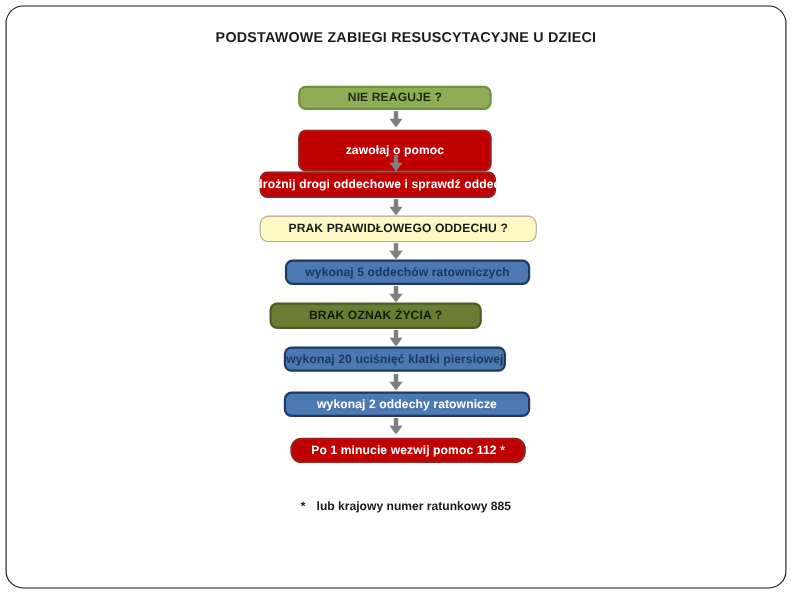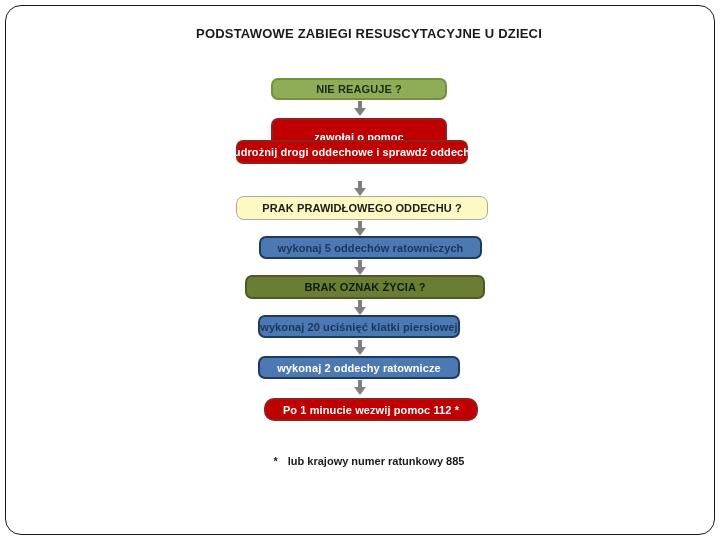--- a/index.html
+++ b/index.html
@@ -23,26 +23,26 @@
   }
   .box {
     position: absolute; box-sizing: border-box;
     border: 2px solid; border-radius: 7px;
     display: flex; align-items: center; justify-content: center;
     font-weight: bold; font-size: 11px; white-space: nowrap;
     letter-spacing: .1px;
   }
   .b1 { top: 78px;  left: 271px; width: 176px; height: 22px; }
   .b2 { top: 118px; left: 271px; width: 176px; height: 38px; }
-  .b3 { top: 140px; left: 236px; width: 232px; height: 24px; }
+  .b3 { top: 156px; left: 236px; width: 215px; height: 24px; }
   .b4 { top: 196px; left: 236px; width: 252px; height: 24px; border-width: 1.5px; border-radius: 8px; }
   .b5 { top: 236px; left: 259px; width: 223px; height: 23px; }
-  .b6 { top: 275px; left: 245px; width: 240px; height: 24px; }
+  .b6 { top: 275px; left: 245px; width: 193px; height: 24px; }
   .b7 { top: 315px; left: 258px; width: 202px; height: 23px; }
-  .b8 { top: 356px; left: 258px; width: 202px; height: 23px; }
+  .b8 { top: 356px; left: 258px; width: 224px; height: 23px; }
   .b9 { top: 398px; left: 264px; width: 214px; height: 23px; border-radius: 10px; }
   .arrow { position: absolute; left: 353px; width: 14px; height: 15px; }
   .arrow rect, .arrow polygon { fill: var(--c-arrow, #7f7f7f); }
   .a1 { top: 101px; } .a2 { top: 141px; } .a3 { top: 181px; } .a4 { top: 221px; }
   .a5 { top: 260px; } .a6 { top: 300px; } .a7 { top: 340px; } .a8 { top: 380px; }
   .footnote {
     position: absolute; top: 455px; left: 0; right: 0;
     text-align: center; transform: translateX(9px);
     font-weight: bold; font-size: 11px;
     color: var(--c-title_text, #1a1a1a);

